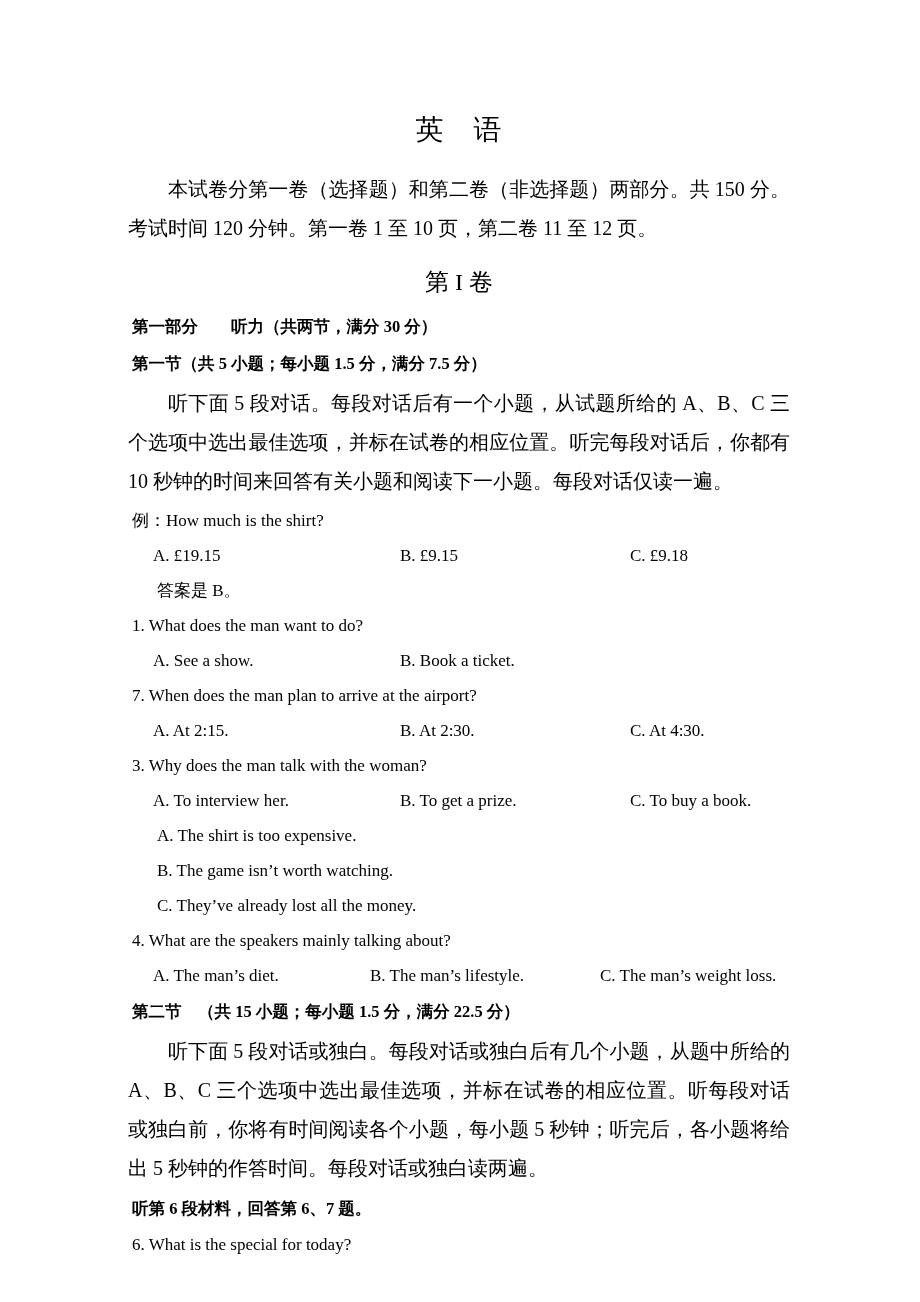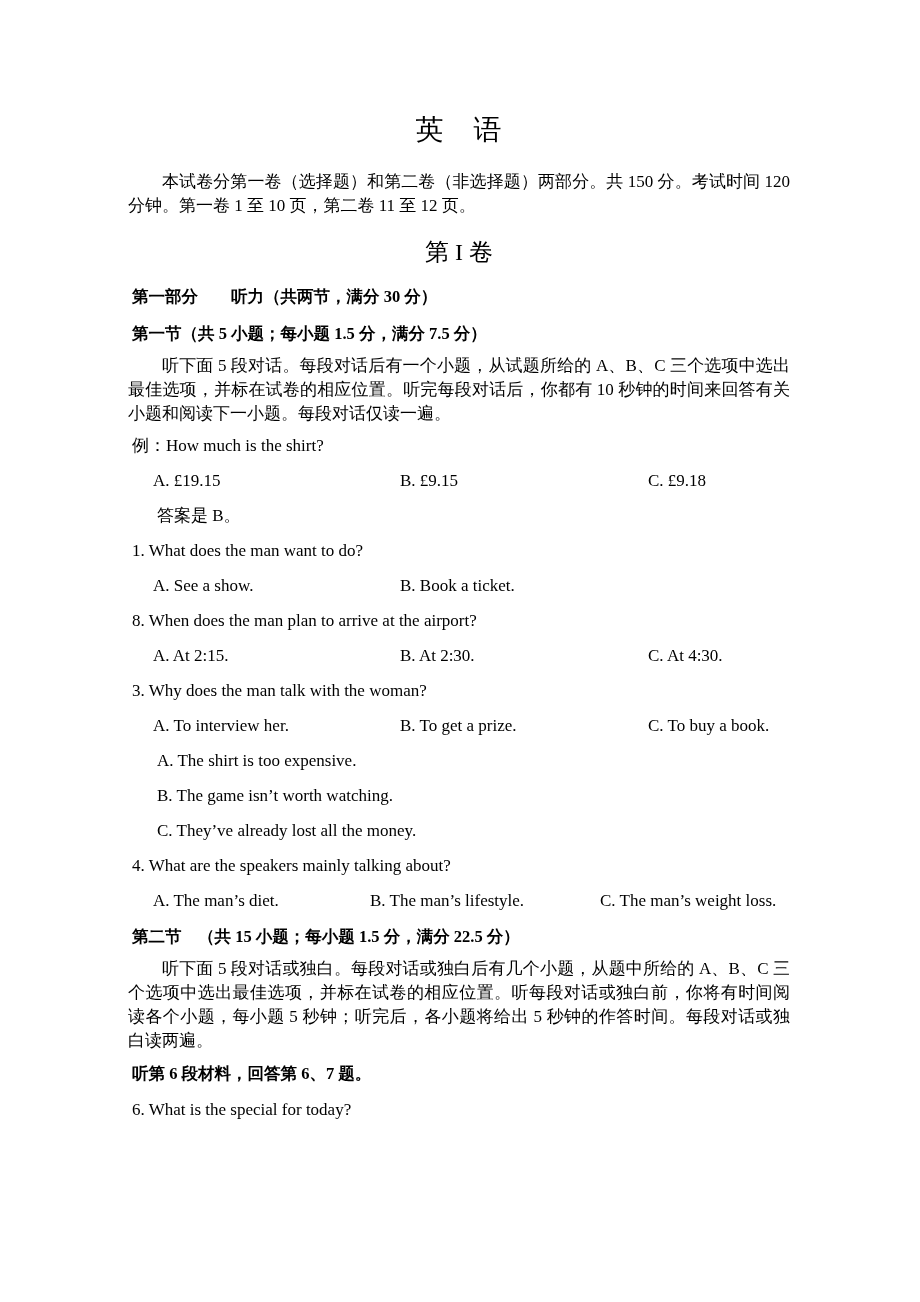--- a/index.html
+++ b/index.html
@@ -29,22 +29,22 @@
     letter-spacing: 1px;
   }
   .volume-heading {
     font-size: 24px;
     font-weight: 400;
     text-align: center;
     margin: 16px 0 10px 0;
     line-height: 36px;
   }
   .para {
-    font-size: 17px;
-    line-height: 24px;
+    font-size: 20px;
+    line-height: 39px;
     margin: 0;
     text-align: justify;
     text-justify: inter-ideograph;
   }
   .indent { text-indent: 2em; }
   .heading {
     font-size: 16.5px;
     font-weight: 700;
     line-height: 33px;
     margin: 4px;
@@ -56,21 +56,21 @@
   }
   .opt-indent { padding-left: 25px; }
   .opt-row {
     position: relative;
     height: 31px;
     line-height: 31px;
     font-size: 17px;
   }
   .opt-row .o1 { position: absolute; left: 25px;  white-space: nowrap; }
   .opt-row .o2 { position: absolute; left: 272px; white-space: nowrap; }
-  .opt-row .o3 { position: absolute; left: 520px; white-space: nowrap; }
+  .opt-row .o3 { position: absolute; left: 502px; white-space: nowrap; }
   .opt-row.narrow .o2 { left: 242px; }
   .opt-row.narrow .o3 { left: 472px; }
 </style>
 </head>
 <body>
 
 <div class="page">
 
   <h1 class="doc-title">英　语</h1>
 
@@ -92,21 +92,21 @@
     <span class="o3">C. £9.18</span>
   </div>
   <p class="qline opt-indent">答案是 B。</p>
 
   <p class="qline">1. What does the man want to do?</p>
   <div class="opt-row">
     <span class="o1">A. See a show.</span>
     <span class="o2">B. Book a ticket.</span>
   </div>
 
-  <p class="qline">8. When does the man plan to arrive at the airport?</p>
+  <p class="qline">7. When does the man plan to arrive at the airport?</p>
   <div class="opt-row">
     <span class="o1">A. At 2:15.</span>
     <span class="o2">B. At 2:30.</span>
     <span class="o3">C. At 4:30.</span>
   </div>
 
   <p class="qline">3. Why does the man talk with the woman?</p>
   <div class="opt-row">
     <span class="o1">A. To interview her.</span>
     <span class="o2">B. To get a prize.</span>

